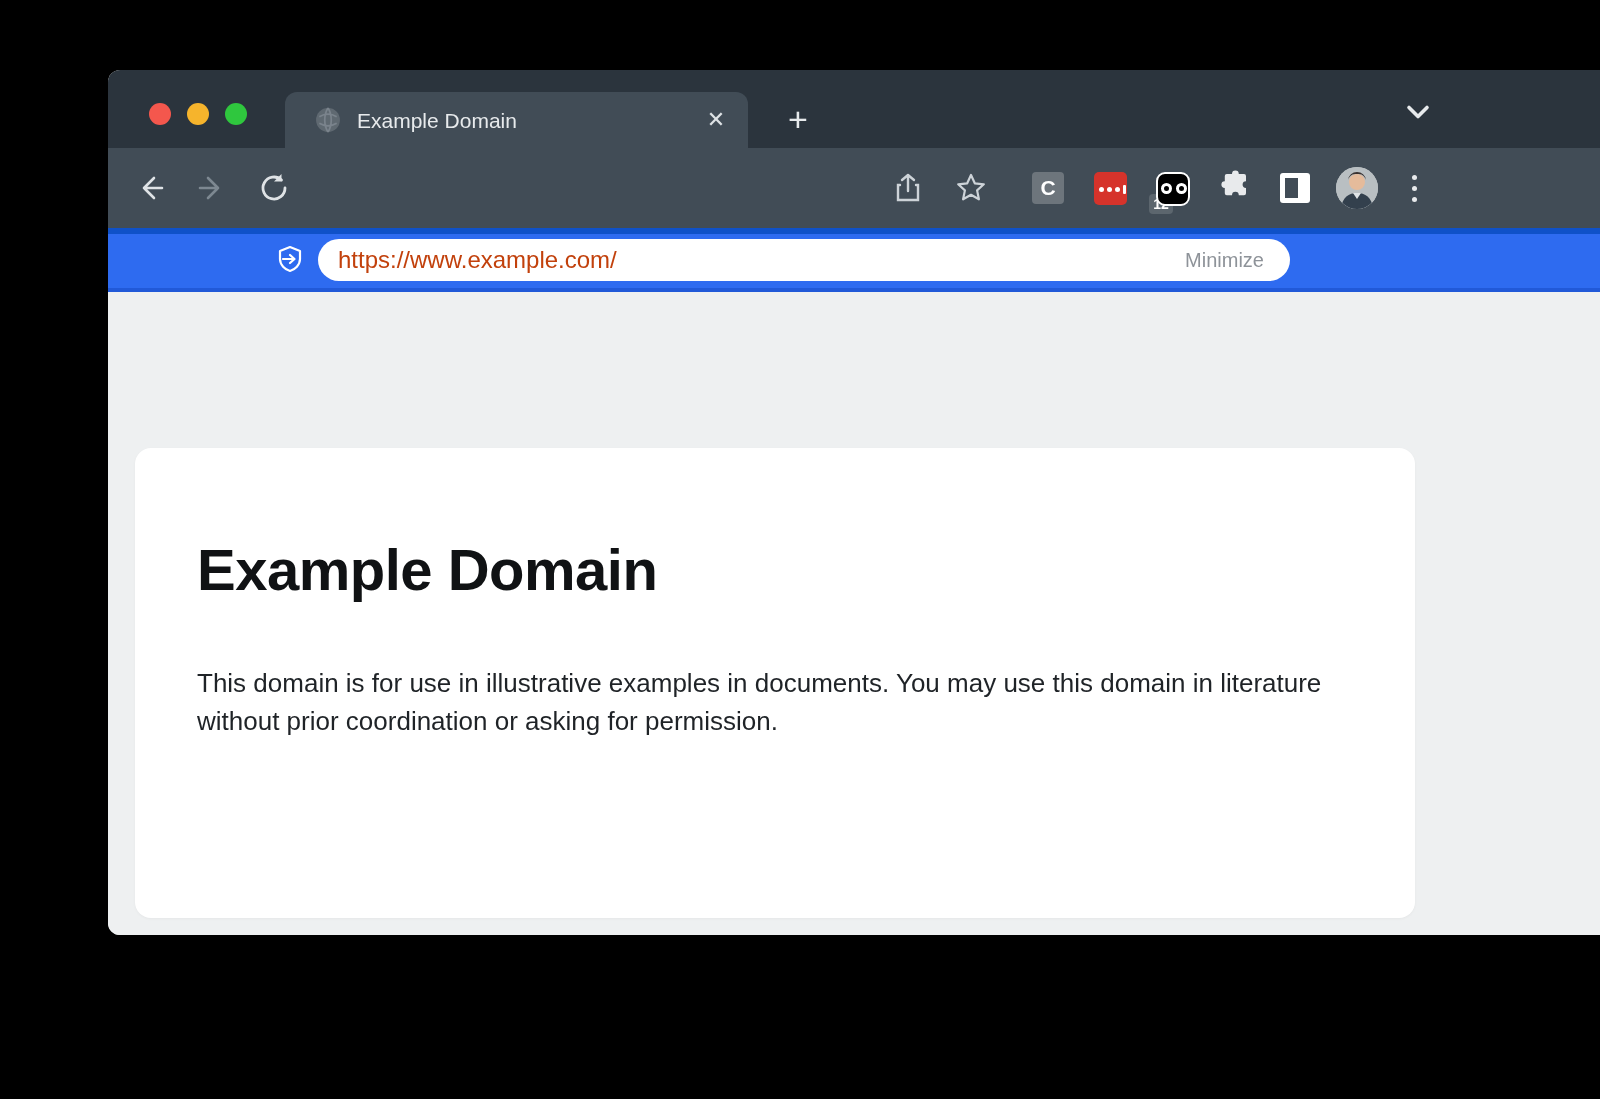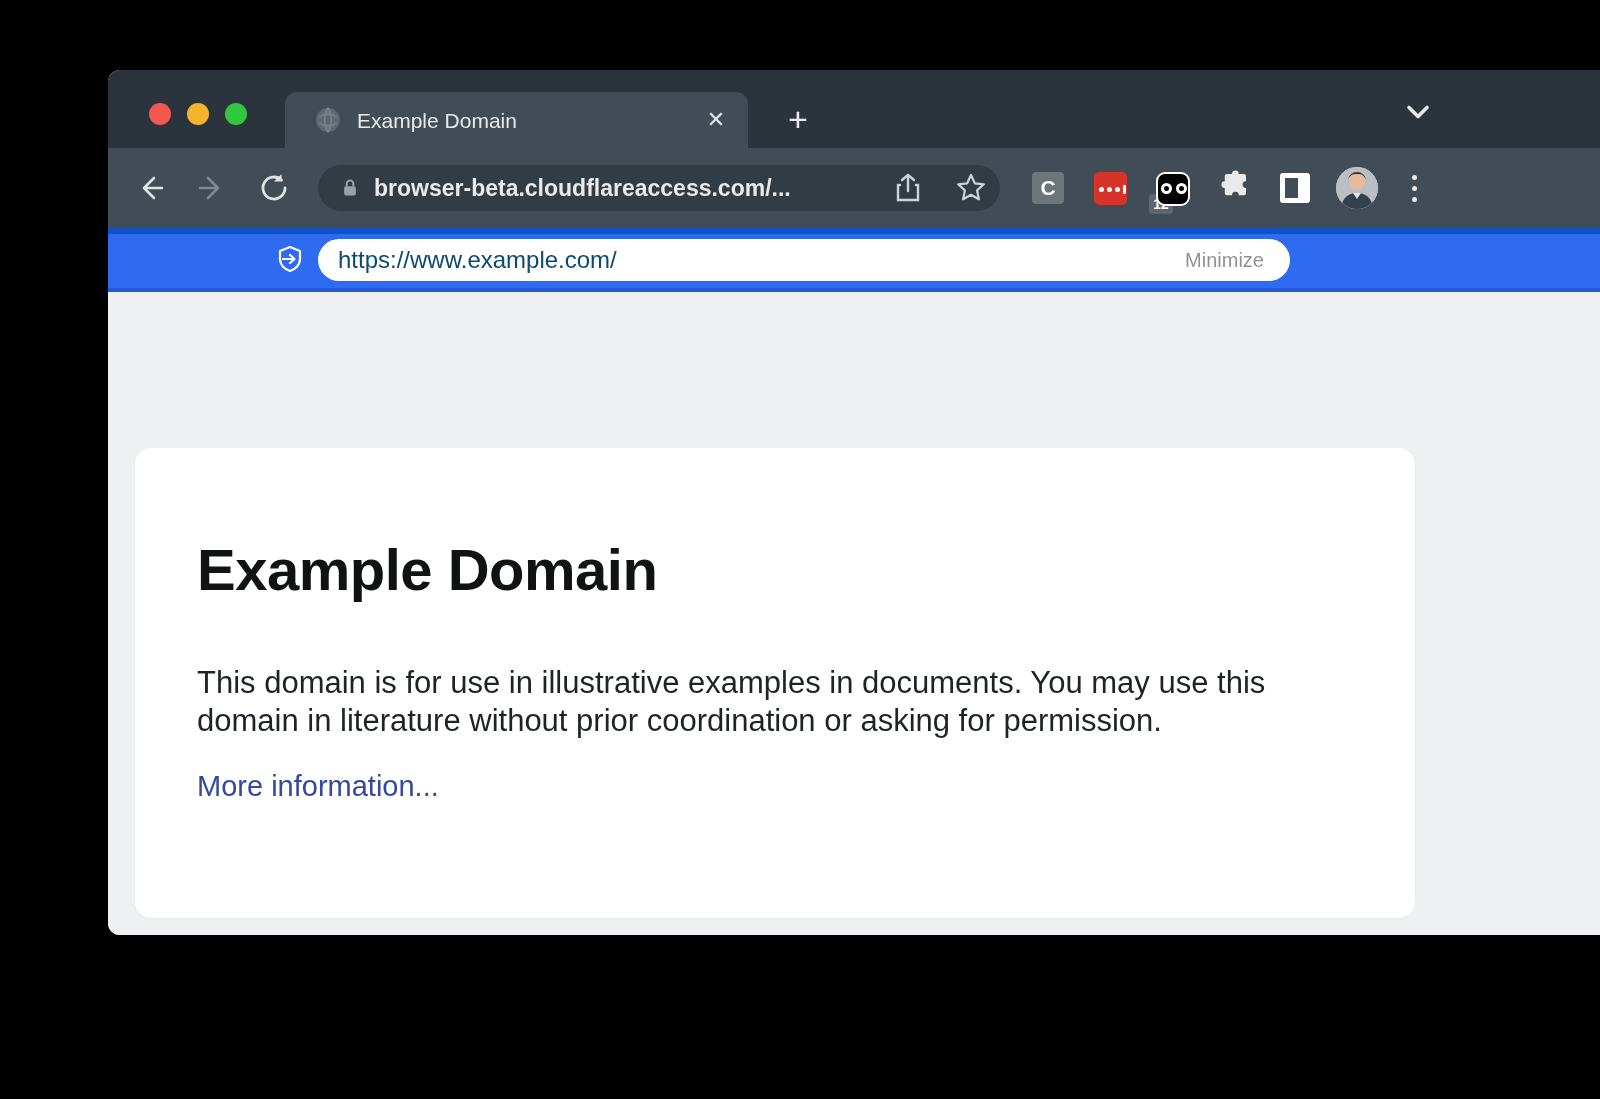--- a/index.html
+++ b/index.html
@@ -57,29 +57,29 @@
   .ic-menu { left:1296px; top:22px; width:20px; height:36px; position:absolute; display:flex; flex-direction:column; align-items:center; justify-content:center; }
   .ic-menu i { width:5px; height:5px; border-radius:50%; background:#e8eaec; margin:3px 0; }
   
   .banner { position:absolute; left:0; top:158px; width:100%; height:64px; background:#2e6bf0;
             border-top:6px solid #0f51c8; border-bottom:4px solid #2159d8; }
   .shield-ic { position:absolute; left:168px; top:11px; width:28px; height:28px; color:#fff; }
   .banner-input {
     position:absolute; left:210px; top:5px; width:972px; height:42px; background:#fff; border-radius:21px;
     display:flex; align-items:center; justify-content:space-between; padding:0 26px 0 20px;
   }
-  .banner-url { color:#0c4a6e; font-size:24px; white-space:nowrap; }
+  .banner-url { color:#c2410c; font-size:24px; white-space:nowrap; }
   .banner-min { color:#8e9399; font-size:20px;text-align:right; }
   
   .content { position:absolute; left:0; top:222px; width:100%; height:643px; background:#eef0f1; }
   .scroll-thumb { position:absolute; right:2px; top:4px; width:19px; height:548px; background:#b8bcbe; border-radius:10px; }
   .card { position:absolute; left:27px; top:156px; width:1280px; height:470px; background:#fff; border-radius:16px;
           box-shadow:0 1px 3px rgba(0,0,0,0.04); }
   .page-h1 { position:absolute; left:62px; top:88px; font-size:58px; font-weight:700; color:#101214; letter-spacing:-0.5px; }
-  .page-p { position:absolute; left:62px; top:216px; width:1150px; font-size:31px; line-height:38px; color:#1f2327; }
+  .page-p { position:absolute; left:62px; top:216px; width:1150px; font-size:26px; line-height:38px; color:#1f2327; }
   .page-link { position:absolute; left:62px; top:322px; font-size:29px; color:#32499e; text-decoration:none; }
 </style>
 </head>
 <body>
 
 <div class="window">
 
   <div class="tabstrip">
     <span class="traffic t-red"></span>
     <span class="traffic t-yellow"></span>
@@ -106,27 +106,20 @@
       <path d="M20 6 L10 16 L20 26 M10 16 H28" stroke="currentColor" stroke-width="2.6" fill="none" stroke-linecap="round" stroke-linejoin="round"></path>
     </svg>
     <svg class="nav-ic ic-fwd" viewBox="0 0 32 32">
       <path d="M12 6 L22 16 L12 26 M22 16 H4" stroke="currentColor" stroke-width="2.6" fill="none" stroke-linecap="round" stroke-linejoin="round"></path>
     </svg>
     <svg class="nav-ic ic-reload" viewBox="0 0 32 32">
       <path d="M27 16 A11 11 0 1 1 23.5 8" stroke="currentColor" stroke-width="2.8" fill="none" stroke-linecap="round"></path>
       <path d="M23.5 2 L23.5 9.5 L16 9.5 Z" fill="currentColor"></path>
     </svg>
 
-    <div class="urlbar">
-      <svg class="lock-ic" viewBox="0 0 24 24">
-        <rect x="5" y="10" width="14" height="11" rx="2" fill="currentColor"></rect>
-        <path d="M8 10 V7 a4 4 0 0 1 8 0 v3" stroke="currentColor" stroke-width="2.4" fill="none"></path>
-      </svg>
-      <span class="url-text">browser-beta.cloudflareaccess.com/...</span>
-    </div>
 
     <svg class="tb-ic ic-share" viewBox="0 0 32 32">
       <path d="M16 3 L16 19 M10 8 L16 3 L22 8" stroke="currentColor" stroke-width="2.4" fill="none" stroke-linecap="round" stroke-linejoin="round"></path>
       <path d="M8 13 H6 V28 H26 V13 H24" stroke="currentColor" stroke-width="2.4" fill="none" stroke-linecap="round"></path>
     </svg>
     <svg class="tb-ic ic-star" viewBox="0 0 32 32">
       <path d="M16 3 l3.8 8.3 9 1 -6.7 6.1 1.8 8.9 -7.9-4.5 -7.9 4.5 1.8-8.9 -6.7-6.1 9-1 Z" stroke="currentColor" stroke-width="2.2" fill="none" stroke-linejoin="round"></path>
     </svg>
 
     <div class="ext ext-c">C</div>
@@ -180,17 +173,16 @@
       <span class="banner-url">https://www.example.com/</span>
       <span class="banner-min">Minimize</span>
     </div>
   </div>
 
   <div class="content">
     <div class="scroll-thumb"></div>
     <div class="card">
       <h1 class="page-h1">Example Domain</h1>
       <p class="page-p">This domain is for use in illustrative examples in documents. You may use this domain in literature without prior coordination or asking for permission.</p>
-      <a class="page-link" href="#">More information...</a>
     </div>
   </div>
 
 </div>
 
 </body></html>

